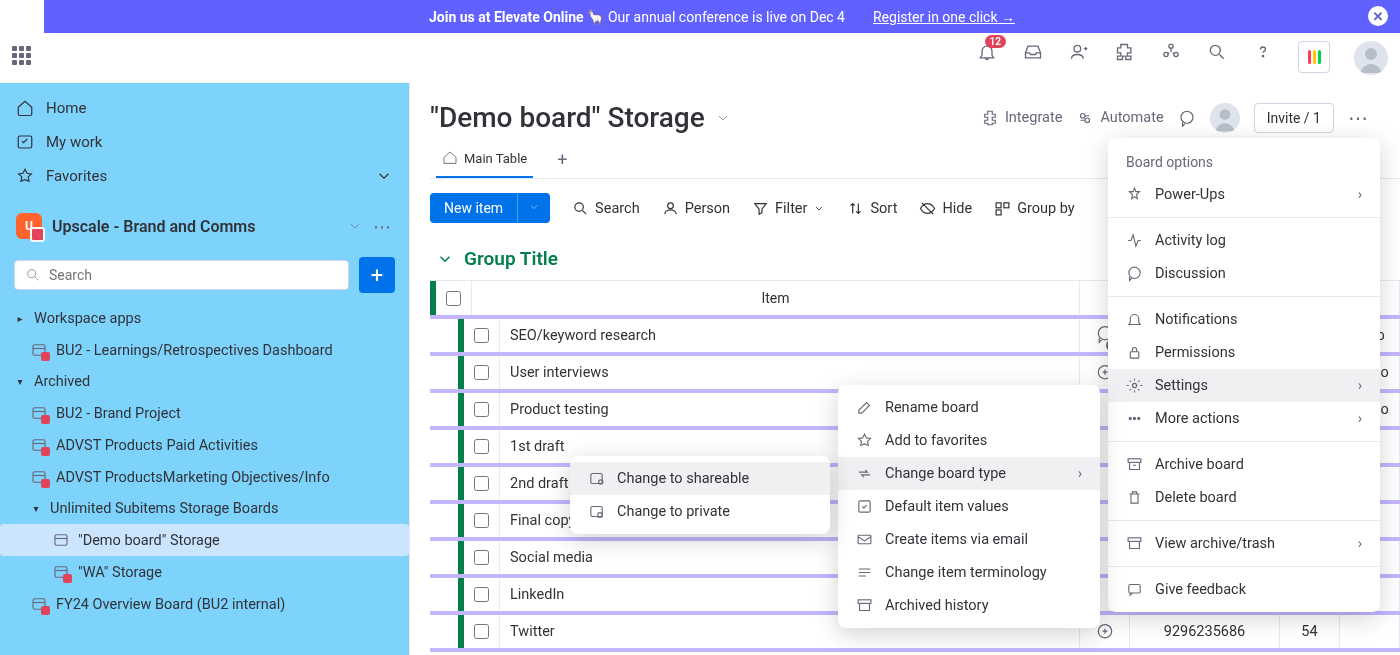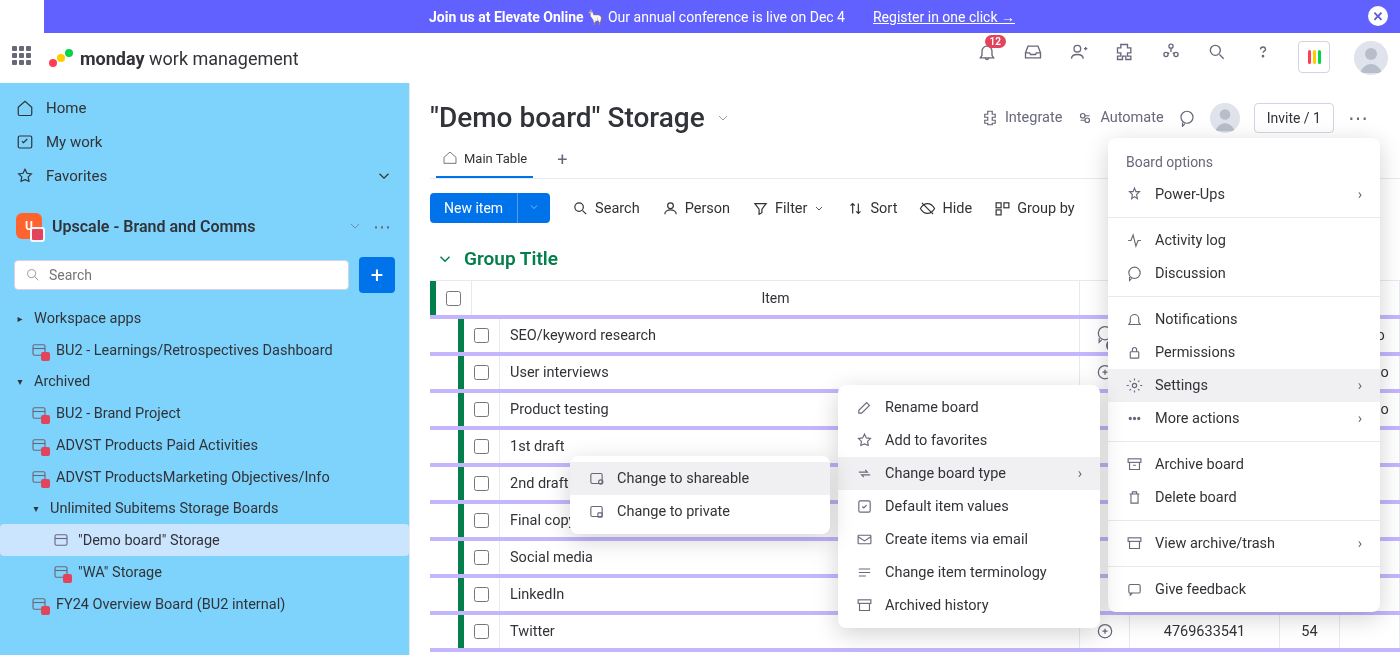--- a/index.html
+++ b/index.html
@@ -131,30 +131,20 @@
       <span></span>
       <span></span>
       <span></span>
       <span></span>
       <span></span>
       <span></span>
       <span></span>
       <span></span>
       <span></span>
     </div>
-  <div class="logo-holder">
-    <div class="logo-mark">
-      <svg viewBox="0 0 26 26">
-          <circle cx="5" cy="18" r="4" fill="#ff3d57"></circle>
-          <circle cx="13" cy="13" r="4" fill="#ffcb00"></circle>
-          <circle cx="21" cy="8" r="4" fill="#00d647"></circle>
-        </svg>
-    </div>
-    <span class="product-name"><strong>monday</strong> <span>work management</span></span>
-  </div>
   <div class="topbar-spacer"></div>
   <div class="topbar-icons">
     <div class="icon-btn">
       <svg viewBox="0 0 24 24">
           <path d="M18 16v-5a6 6 0 10-12 0v5l-2 3h16l-2-3z"></path>
           <path d="M10 19a2 2 0 004 0"></path>
         </svg>
       <span class="badge">12</span>
     </div>
     <div class="icon-btn">
@@ -572,21 +562,21 @@
           <div class="cell col-check">
             <input type="checkbox" style="">
           </div>
         <div class="cell col-item">Twitter</div>
         <div class="cell col-convo">
             <svg viewBox="0 0 24 24">
               <circle cx="12" cy="11" r="8"></circle>
               <path d="M12 8v6M9 11h6"></path>
             </svg>
           </div>
-        <div class="cell col-usi">4769633541</div>
+        <div class="cell col-usi">9296235686</div>
         <div class="cell col-parent">54</div>
         <div class="cell col-date"></div>
       </div>
     </div>
 
     <div id="popup-options" class="popup">
       <div class="popup-heading">Board options</div>
       <div class="popup-item">
           <svg viewBox="0 0 24 24">
             <path d="M12 3l2 5h5l-4 4 1 6-4-3-4 3 1-6-4-4h5l2-5z"></path>

